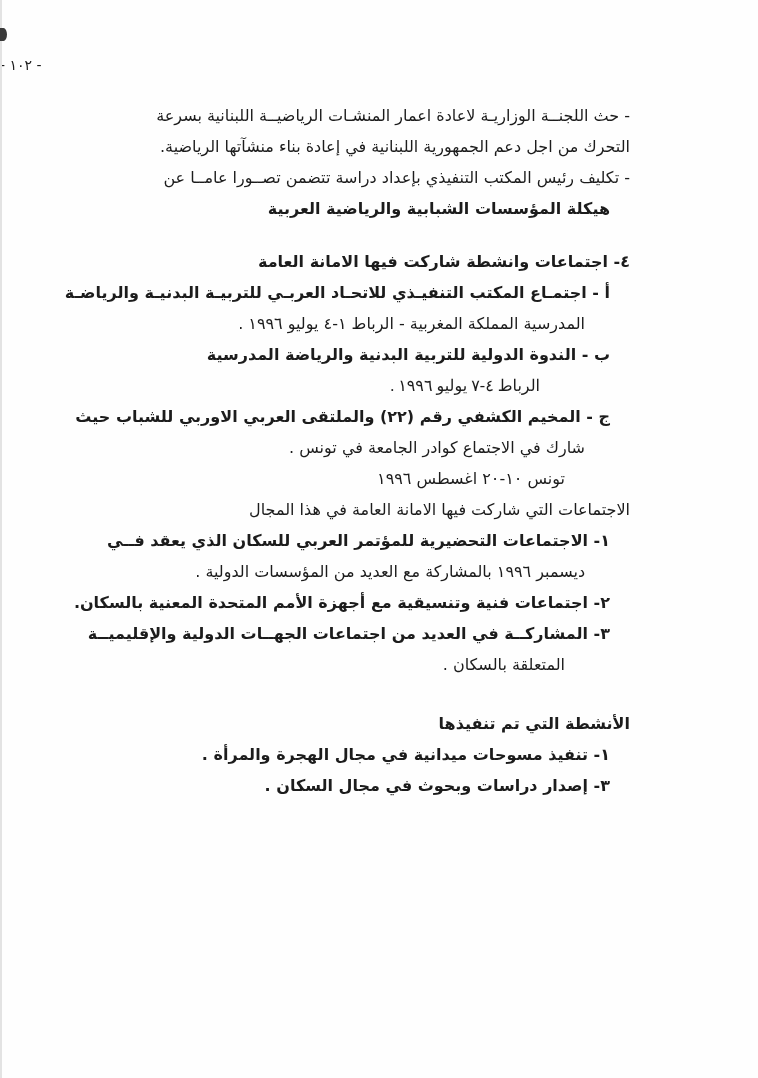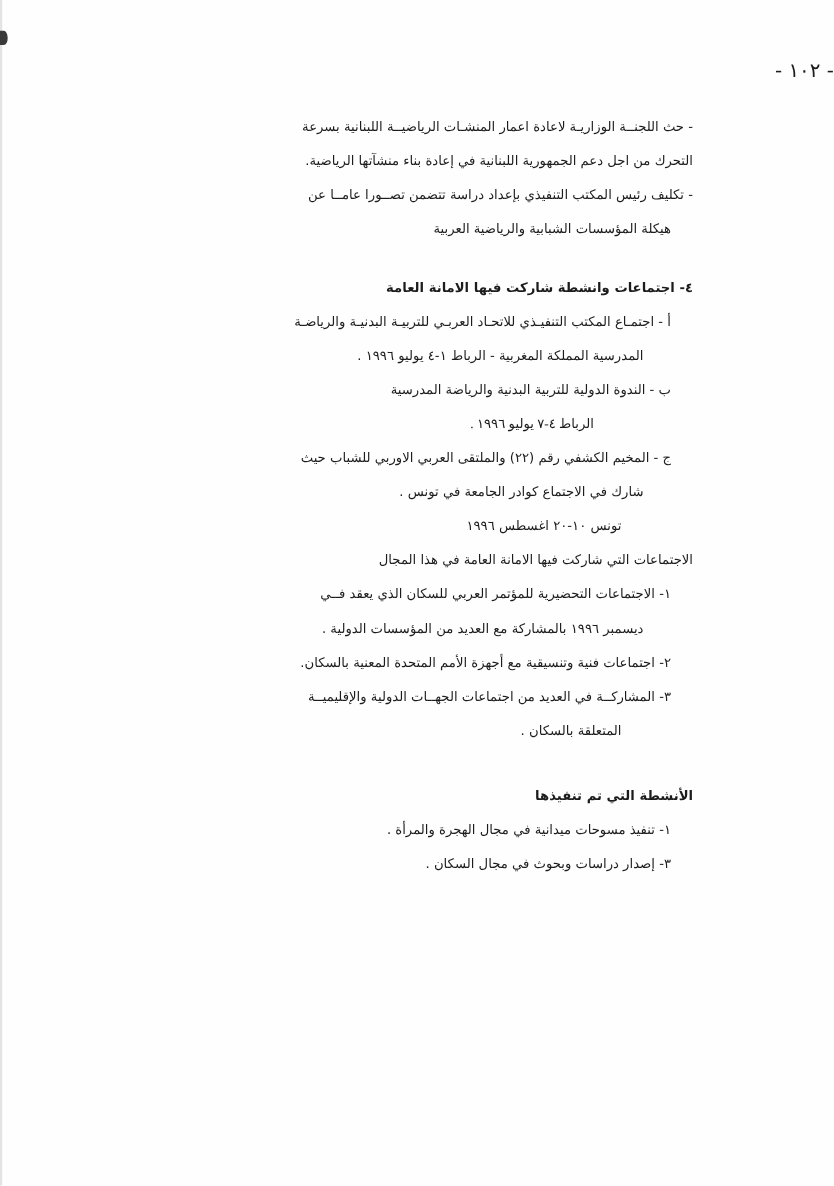--- a/index.html
+++ b/index.html
@@ -18,42 +18,42 @@
     direction: rtl;
     overflow: hidden;
     padding-top: 54px;
   }
   .content {
     box-sizing: border-box;
     padding-right: 128px;
     padding-left: 128px;
   }
   .line {
-    font-size: 12px;
+    font-size: 16px;
     line-height: 31px;
     text-align: right;
     white-space: nowrap;
   }
   .page-number {
-    font-size: 18px;
+    font-size: 14px;
     line-height: 22px;
-    text-align: right;
+    text-align: left;
     letter-spacing: 1px;
   }
   .bold { font-weight: bold; text-align: right; }
   .underlined-heading {
     display: inline-block;
     border-bottom: 2px solid #222;
     padding-bottom: 3px;
   }
   .mt-block  { margin-top: 24px; }
   .mt-head   { margin-top: 22px; }
   .mt-sec    { margin-top: 30px; }
   .mt-act    { margin-top: 28px; }
-  .ind-a { padding-right: 20px; }
+  .ind-a { padding-right: 20px; font-weight: bold; }
   .ind-b { padding-right: 45px; }
   .ind-c { padding-right: 65px; }
   .ind-d { padding-right: 90px; font-family: Liberation Serif, serif; }
   
   .scan-edge {
     position: absolute;
     left: 0; top: 0;
     width: 2px; height: 100%;
     background: #e3e3e3;
   }

